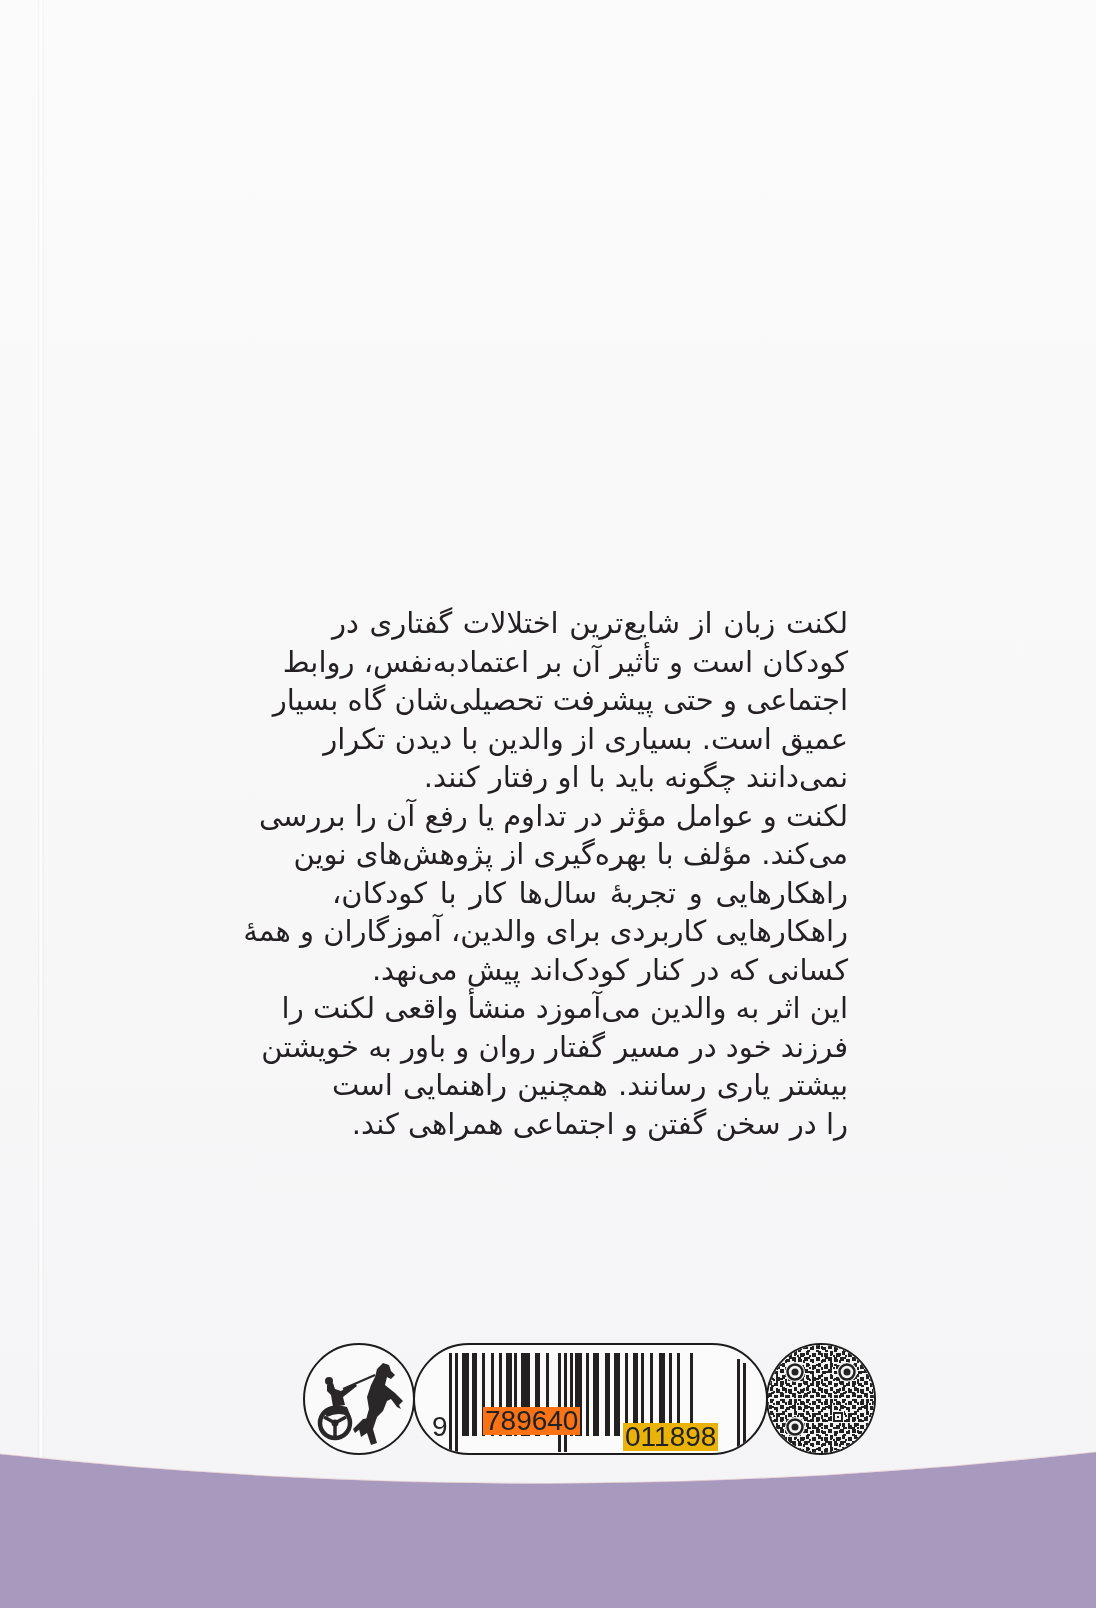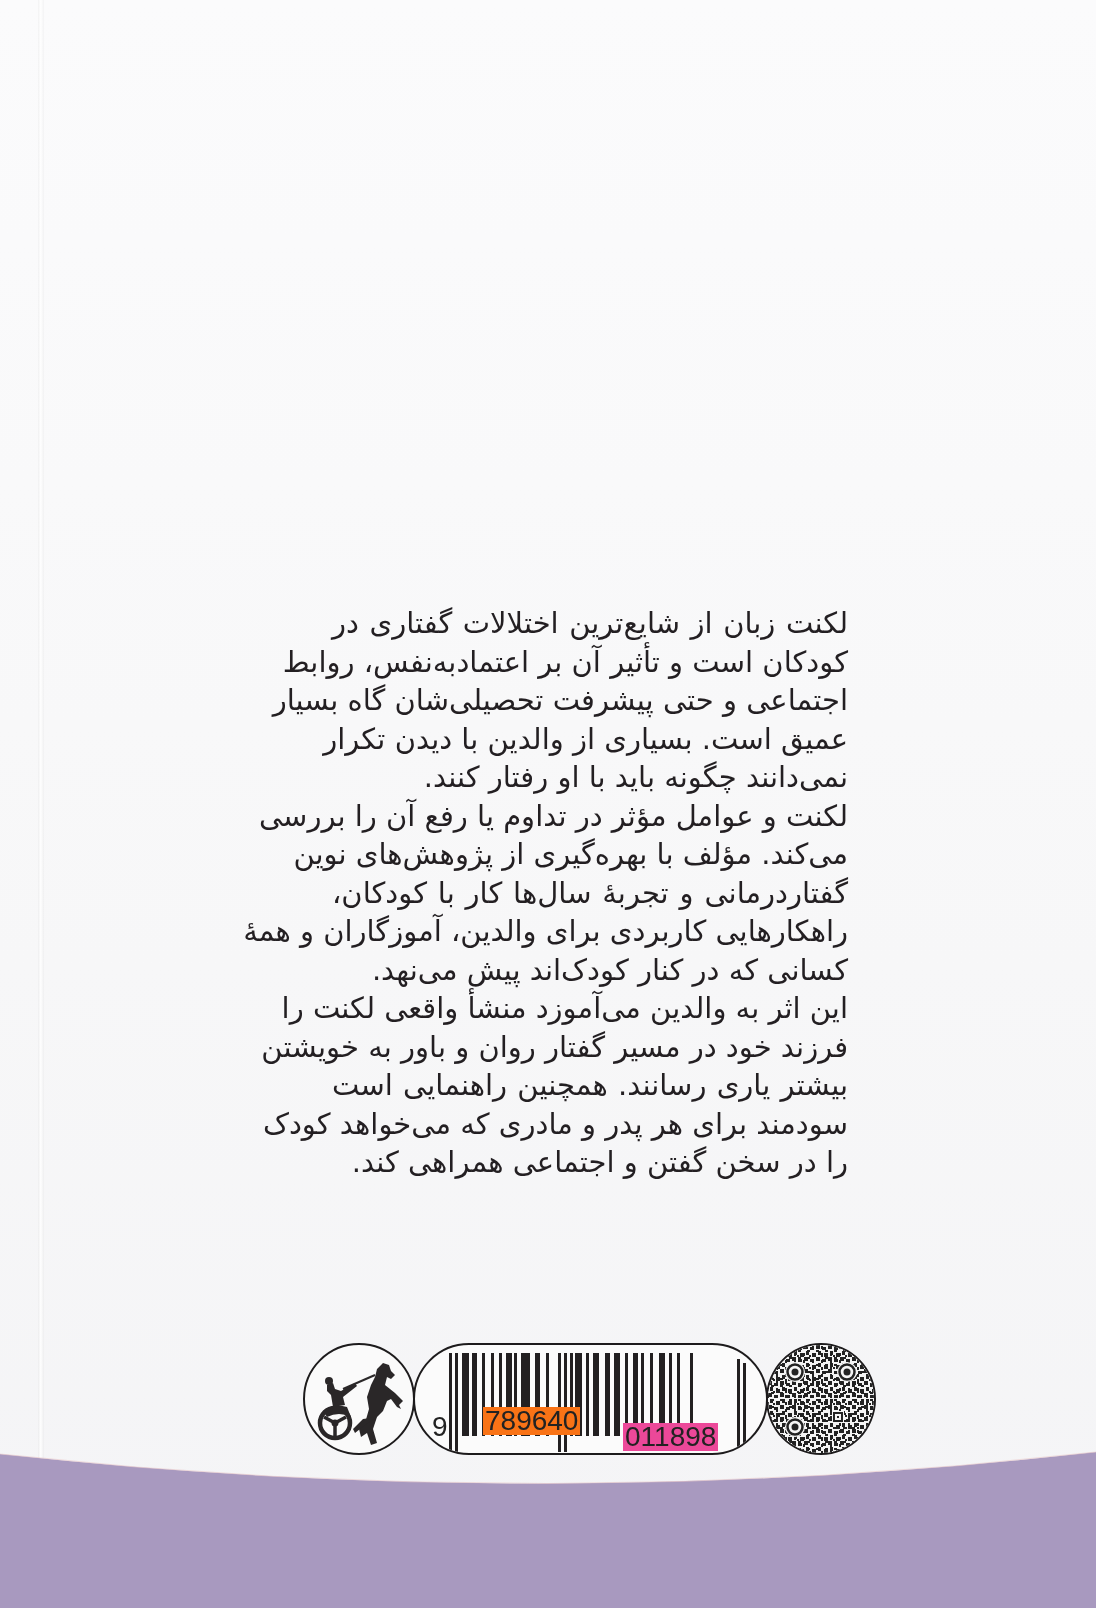--- a/index.html
+++ b/index.html
@@ -101,27 +101,26 @@
   <div class="spine-fold"></div>
 
   <div class="blurb">
     <span class="line">لکنت زبان از شایع‌ترین اختلالات گفتاری در</span>
     <span class="line">کودکان است و تأثیر آن بر اعتمادبه‌نفس، روابط</span>
     <span class="line">اجتماعی و حتی پیشرفت تحصیلی‌شان گاه بسیار</span>
     <span class="line">عمیق است. بسیاری از والدین با دیدن تکرار</span>
     <span class="line last">نمی‌دانند چگونه باید با او رفتار کنند.</span>
     <span class="line">لکنت و عوامل مؤثر در تداوم یا رفع آن را بررسی</span>
     <span class="line">می‌کند. مؤلف با بهره‌گیری از پژوهش‌های نوین</span>
-    <span class="line">گفتاردرمانی و تجربهٔ سال‌ها کار با کودکان،</span>
+    <span class="line">راهکارهایی و تجربهٔ سال‌ها کار با کودکان،</span>
     <span class="line">راهکارهایی کاربردی برای والدین، آموزگاران و همهٔ</span>
     <span class="line last">کسانی که در کنار کودک‌اند پیش می‌نهد.</span>
     <span class="line">این اثر به والدین می‌آموزد منشأ واقعی لکنت را</span>
     <span class="line">فرزند خود در مسیر گفتار روان و باور به خویشتن</span>
     <span class="line">بیشتر یاری رسانند. همچنین راهنمایی است</span>
-    <span class="line">سودمند برای هر پدر و مادری که می‌خواهد کودک</span>
     <span class="line last">را در سخن گفتن و اجتماعی همراهی کند.</span>
   </div>
 
   <div class="logo-circle">
     <svg width="108" height="108" viewBox="0 0 108 108">
 
       <circle cx="30" cy="78" r="15" fill="none" stroke="#2a2728" stroke-width="4.5"></circle>
       <circle cx="30" cy="78" r="3.5" fill="#2a2728"></circle>
       <line x1="30" y1="78" x2="19" y2="72" stroke="#2a2728" stroke-width="3.5"></line>
       <line x1="30" y1="78" x2="41" y2="72" stroke="#2a2728" stroke-width="3.5"></line>
@@ -174,21 +173,21 @@
         <rect x="254" y="8" width="3" height="83"></rect>
         <rect x="262" y="8" width="3" height="83"></rect>
         <rect x="275" y="8" width="3" height="83"></rect>
 
         <rect x="322" y="14" width="3" height="93"></rect>
         <rect x="328" y="18" width="3" height="89"></rect>
       </g>
     </svg>
     <span class="bc-digit" style="left:17px;top:68px;">9</span>
     <span class="bc-digit" style="left:68px;top:62px;background:#f97316;padding:0 2px;">789640</span>
-    <span class="bc-digit" style="left:208px;top:78px;background:#ec4899;padding:0 2px;">011898</span>
+    <span class="bc-digit" style="left:208px;top:78px;background:#eab308;padding:0 2px;">011898</span>
   </div>
 
   <div class="qr-circle">
     <svg width="106" height="108" viewBox="0 0 106 108">
       <defs>
         <pattern id="qrp" x="0" y="0" width="12" height="12" patternUnits="userSpaceOnUse">
           <rect x="0" y="0" width="4" height="4" fill="#222"></rect>
           <rect x="6" y="2" width="4" height="3" fill="#222"></rect>
           <rect x="2" y="6" width="3" height="4" fill="#222"></rect>
           <rect x="8" y="8" width="4" height="4" fill="#222"></rect>

